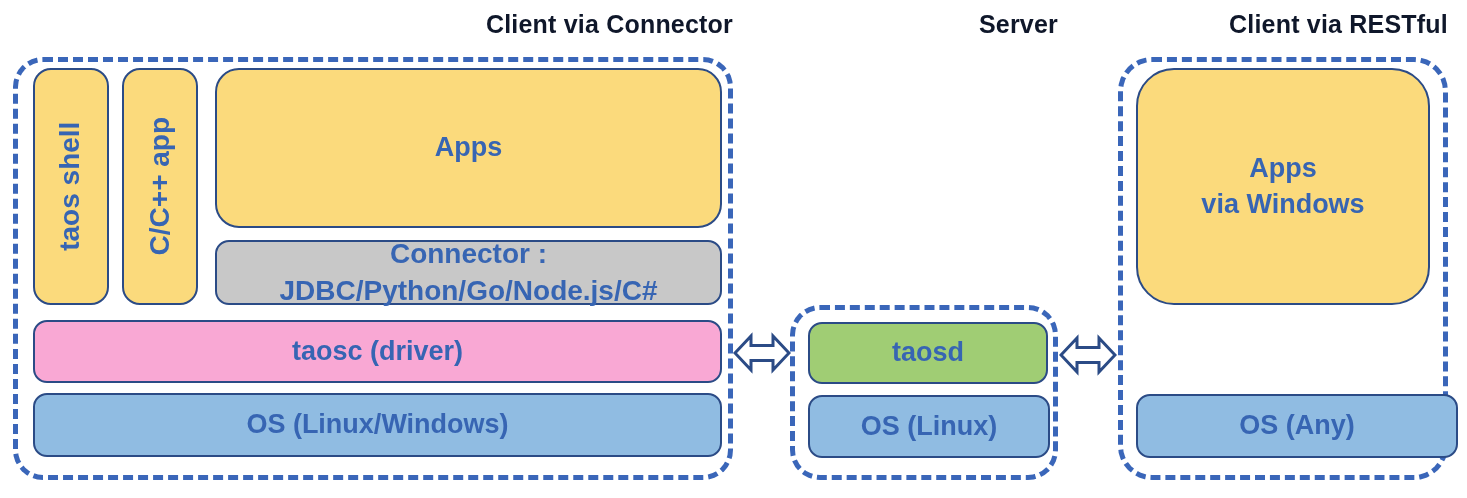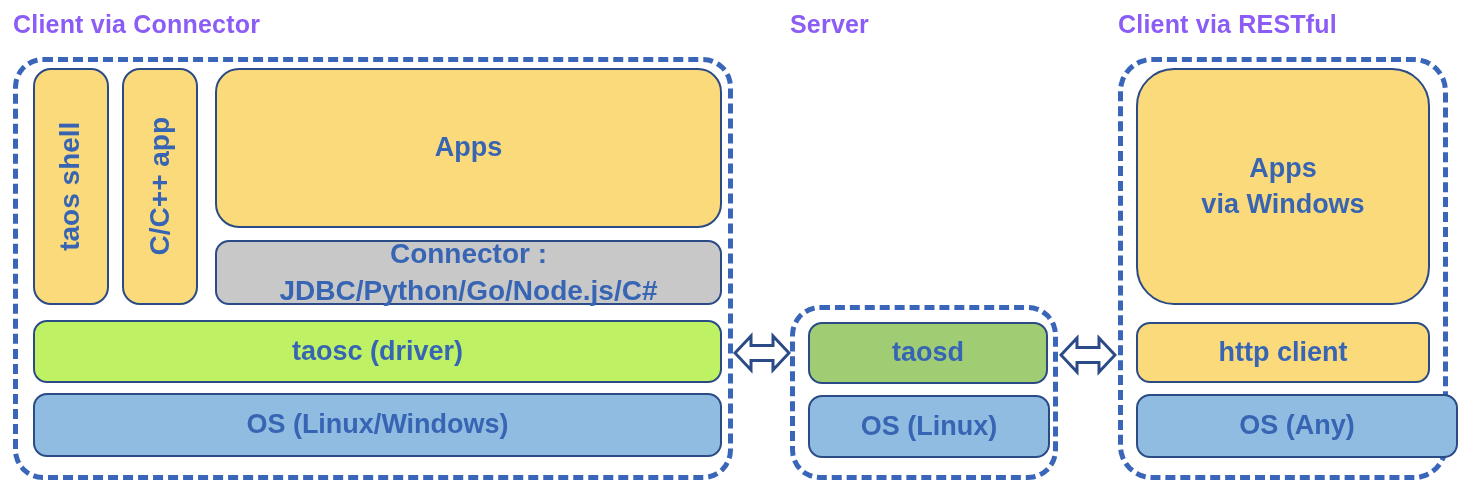--- a/index.html
+++ b/index.html
@@ -6,24 +6,24 @@
   .canvas{
     position:relative;
     width:1467px;height:498px;
     background:#ffffff;
     font-family:"Liberation Sans", sans-serif;
     overflow:hidden;
   }
   .section-title{
     position:absolute;
     top:10px;
-    text-align:left;
+    text-align:right;
     font-size:25px;
     font-weight:bold;
-    color:#8b5cf6;
+    color:#0f172a;
     letter-spacing:0.2px;
   }
   .t-connector{left:13px;width:720px;}
   .t-server{left:790px;width:268px;}
   .t-restful{left:1118px;width:330px;}
 
   .dash-container{
     position:absolute;
     border:5px dashed #3a66b9;
     border-radius:30px;
@@ -42,21 +42,21 @@
     display:flex;
     align-items:center;
     justify-content:center;
     font-weight:bold;
     color:#3765b3;
     font-size:27px;
     text-align:center;
     line-height:1.3;
   }
   .fill-yellow{background:#fbda7c;}
-  .fill-orange{background:#bef264;}
+  .fill-orange{background:#f9a8d4;}
   .fill-blue{background:#90bce2;justify-content:center;}
   .fill-green{background:#a0cd74;justify-content:center;}
   .fill-gray{background:#c8c8c8;}
 
   
   .b-taos-shell{left:33px;top:68px;width:76px;height:237px;border-radius:18px;}
   .b-cpp-app{left:122px;top:68px;width:76px;height:237px;border-radius:18px;}
   .b-apps{left:215px;top:68px;width:507px;height:160px;border-radius:24px;}
   .b-connector{left:215px;top:240px;width:507px;height:65px;font-size:28px;}
   .b-taosc{left:33px;top:320px;width:689px;height:63px;}
@@ -120,23 +120,20 @@
     <span>taosd</span>
   </div>
   <div class="box fill-blue b-os-linux">
     <span>OS (Linux)</span>
   </div>
 
   <div class="box fill-yellow b-apps-rest">
     <span>Apps</span>
     <span>via Windows</span>
   </div>
-  <div class="box fill-yellow b-http">
-    <span>http client</span>
-  </div>
   <div class="box fill-blue b-os-any">
     <span>OS (Any)</span>
   </div>
 
   <svg class="arrow a-left" viewBox="0 0 58 44">
     <polygon points="2,22 18,5 18,14.5 40,14.5 40,5 56,22 40,39 40,29.5 18,29.5 18,39" fill="#ffffff" stroke="#2b4b86" stroke-width="3" stroke-linejoin="miter"></polygon>
   </svg>
   <svg class="arrow a-right" viewBox="0 0 58 44">
     <polygon points="2,22 18,5 18,14.5 40,14.5 40,5 56,22 40,39 40,29.5 18,29.5 18,39" fill="#ffffff" stroke="#2b4b86" stroke-width="3" stroke-linejoin="miter"></polygon>
   </svg>

